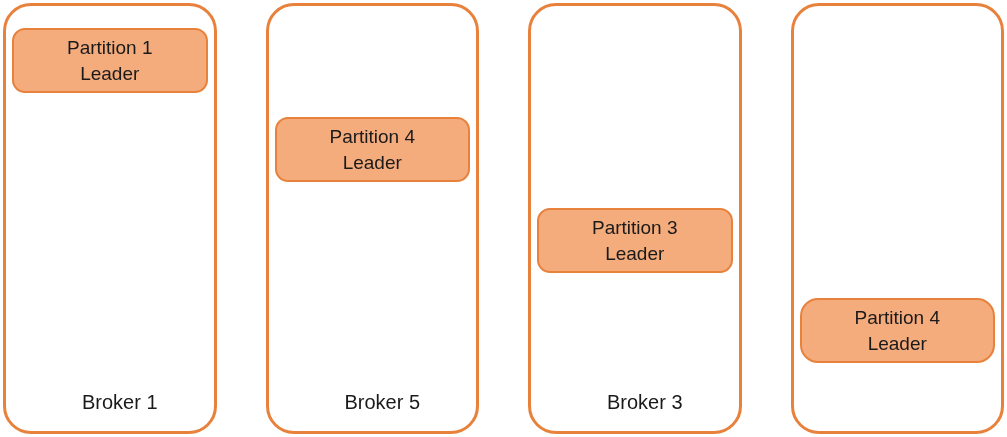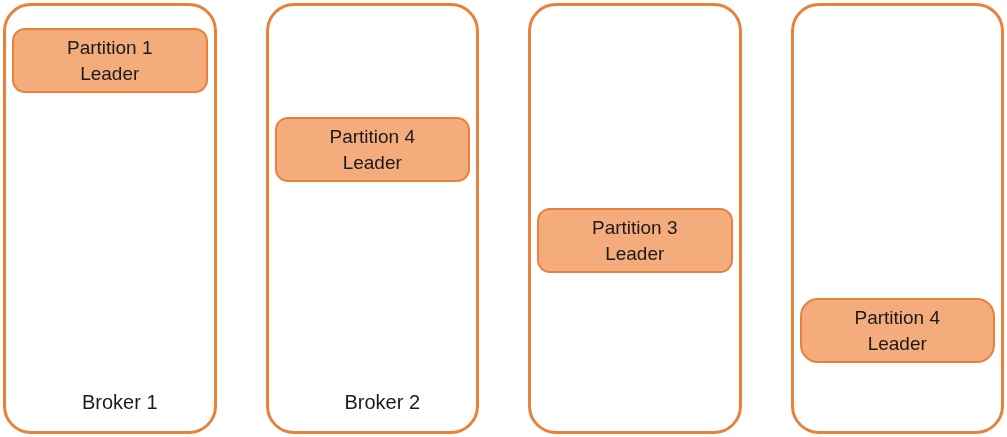--- a/index.html
+++ b/index.html
@@ -74,28 +74,29 @@
       <span>Leader</span>
     </div>
     <div class="broker-label">Broker 1</div>
   </div>
 
   <div class="broker">
     <div class="partition">
       <span>Partition 4</span>
       <span>Leader</span>
     </div>
-    <div class="broker-label">Broker 2</div>
+    <div class="broker-label">Broker 5</div>
   </div>
 
   <div class="broker">
     <div class="partition">
       <span>Partition 3</span>
       <span>Leader</span>
     </div>
+    <div class="broker-label">Broker 3</div>
   </div>
 
   <div class="broker">
     <div class="partition">
       <span>Partition 4</span>
       <span>Leader</span>
     </div>
   </div>
 
 </div>

